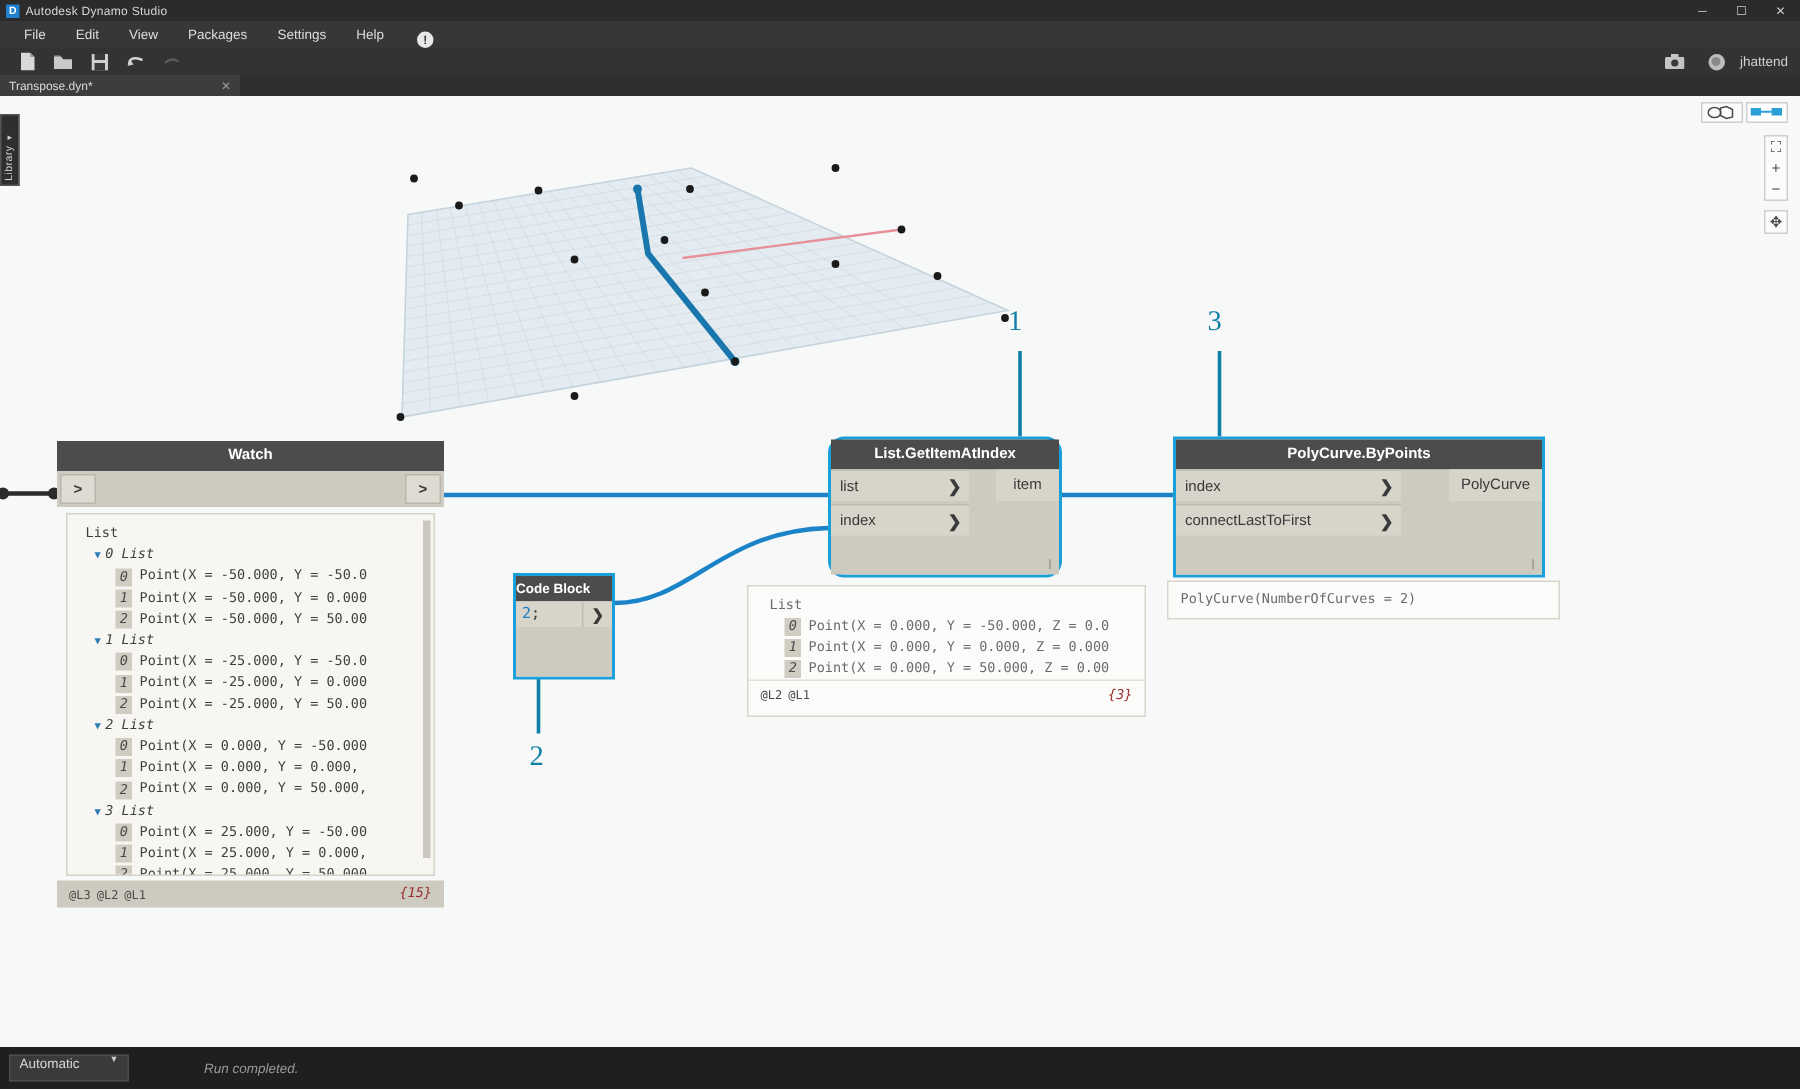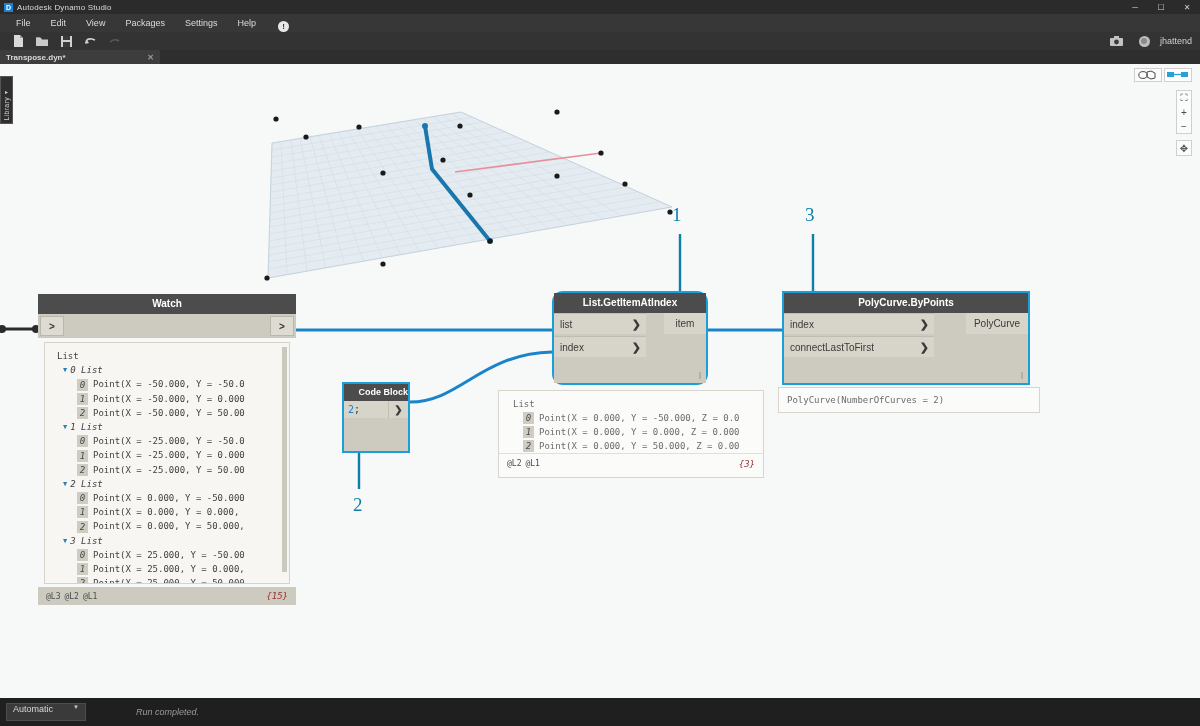--- a/index.html
+++ b/index.html
@@ -63,21 +63,21 @@
     border-radius:50%; background:#8a8a8a;
   }
 
   
   .tabbar {
     position: absolute; top: 50px; left: 0; width: 1200px; height: 14px;
     background: #2e2e2e;
   }
   .tab {
     position: absolute; left: 0; top: 0; width: 160px; height: 14px;
-    background: #3d3d3d; display: flex; align-items: center; padding: 0 6px; font-weight: bold;
+    background: #3d3d3d; display: flex; align-items: center; padding: 0 6px;
   }
   .tab-label { color: #dadada; font-size: 8px; }
   .tab-close { margin-left: auto; color: #9a9a9a; font-size: 8px; }
 
   
   .canvas {
     position: absolute; top: 64px; left: 0; width: 1200px; height: 634px;
     background: #f7f8f8; overflow: hidden;
   }
 
@@ -198,21 +198,21 @@
   .count-tag {
     margin-left: auto; color: #9b2f2f; font-size: 9px; font-style: italic;
     font-family: "DejaVu Sans Mono", monospace;
   }
 
   
   #getitem-node { left: 552px; top: 291px; width: 156px; }
   
   #codeblock-node { left: 342px; top: 382px; width: 68px; }
   .cb-hdr { background: #4c4c4c; color:#fff; font-size: 9px; font-weight: bold;
-            text-align: right; height: 17px; line-height: 17px; }
+            text-align: left; height: 17px; line-height: 17px; }
   .cb-body { background: #cdcabf; height: 50px; position: relative; }
   .cb-code-row { display:flex; height: 17px; align-items: stretch; }
   .cb-code {
     flex: 1; background: #d7d4ca; font-family: "DejaVu Sans Mono", monospace;
     font-size: 10px; padding-left: 4px; line-height: 17px; color: #3a3a3a;
   }
   .cb-code b { color: #1b7fc4; font-weight: normal; }
   .cb-out {
     width: 20px; background: #d7d4ca; border-left: 1px solid #bfbcb2;
     display:flex; align-items:center; justify-content:center;

